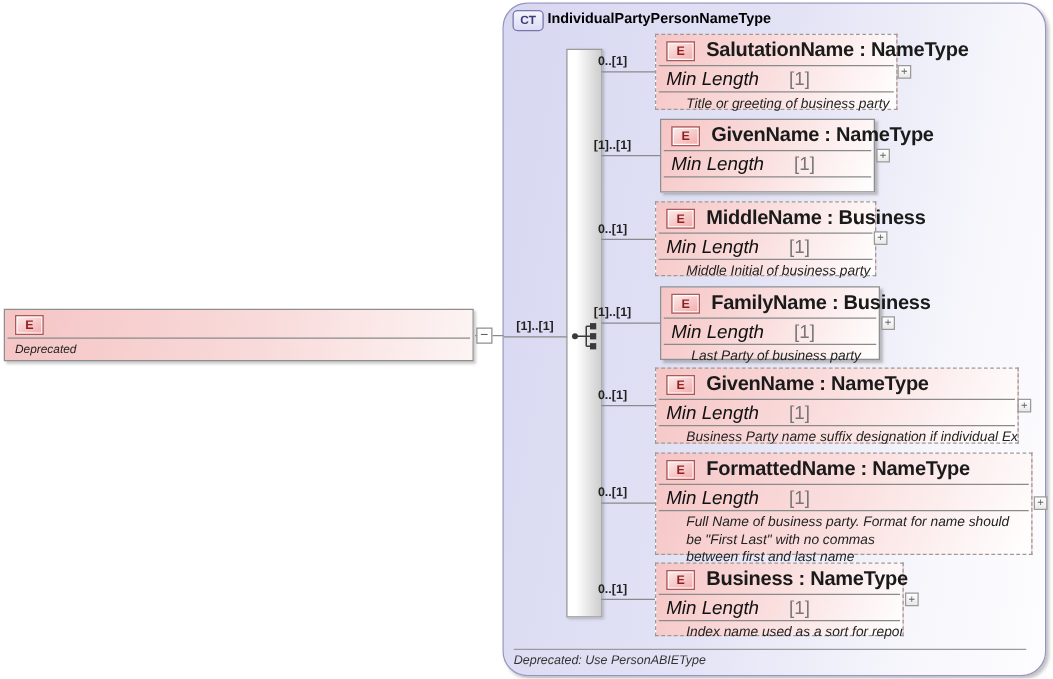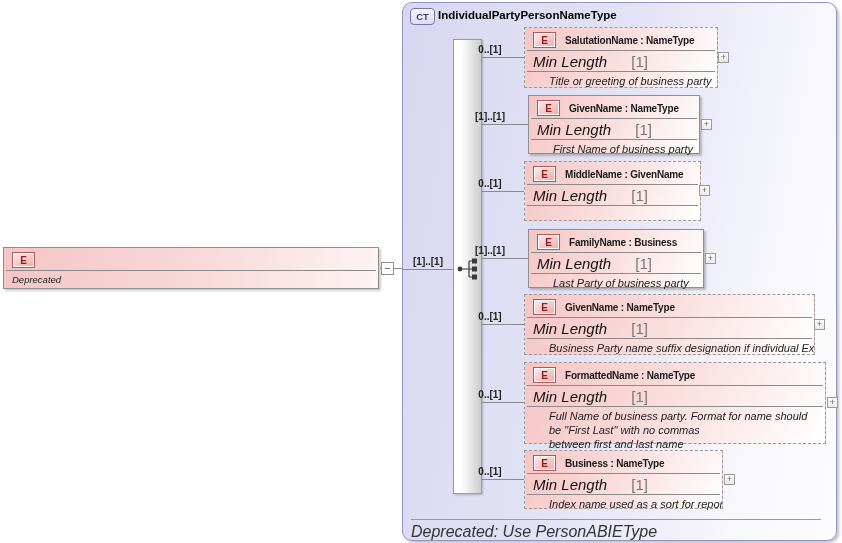--- a/index.html
+++ b/index.html
@@ -11,50 +11,50 @@
   
   .elem-box{position:absolute;box-sizing:border-box;
     background:linear-gradient(115deg,#f6c5c5 0%,#fadcdc 45%,#ffffff 100%);
     border:1px solid #8f8f8f;}
   .elem-box.dashed{border:1px dashed #9a9a9a;}
   .elem-box.solid{box-shadow:2px 2px 2px rgba(130,130,130,.5);}
   .title-row{display:flex;align-items:center;gap:9px;padding:4px 6px 2px 8px;}
   .e-badge{width:21px;height:14px;flex:0 0 auto;display:flex;align-items:center;justify-content:center;
     font-size:10px;font-weight:bold;color:#8d1f1f;border:1px solid #a95b5b;
     background:linear-gradient(150deg,#fdecec 0%,#f2a9a9 100%);box-shadow:inset 0 0 0 1px #fff;}
-  .elem-title{font-size:10px;font-weight:bold;color:#1a1a1a;letter-spacing:-0.2px;white-space:nowrap;}
+  .elem-title{font-size:16px;font-weight:bold;color:#1a1a1a;letter-spacing:-0.2px;white-space:nowrap;}
   .sep{height:1px;background:#8a8a8a;margin:0 2px;}
   .facet-row{display:flex;align-items:baseline;padding:2px 8px 1px 8px;font-size:15px;}
   .facet-name{font-style:italic;color:#111;}
   .facet-val{color:#777;margin-left:24px;}
   .desc{padding:3px 8px 2px 24px;font-size:11px;font-style:italic;color:#222;
         white-space:nowrap;overflow:hidden;line-height:1.25;}
   .desc.wrap{white-space:pre-line;}
 
   .card-label{position:absolute;font-size:10px;font-weight:bold;
     color:#222;text-align:center;white-space:nowrap;}
 
   .plus-box{position:absolute;width:11px;height:11px;box-sizing:border-box;border:1px solid #9a9a9a;
     background:linear-gradient(#ffffff,#e9e9e9);color:#666;font-size:9px;line-height:9px;text-align:center;}
   .minus-box{position:absolute;width:13px;height:13px;box-sizing:border-box;border:1px solid #8f8f8f;
     background:#ffffff;color:#555;font-size:11px;line-height:11px;text-align:center;}
 
   
   .ct-container{position:absolute;left:402px;top:2px;width:433px;height:537px;
-    border:1px solid #9595c3;border-radius:10px;
+    border:1px solid #9595c3;border-radius:20px;
     background:linear-gradient(100deg,#d7d7f1 0%,#e3e3f6 45%,#f7f7fc 80%,#fdfdff 100%);
     box-shadow:2px 2px 3px rgba(140,140,140,.55);}
   .ct-badge{position:absolute;left:7px;top:5px;width:23px;height:15px;border:1px solid #7777ad;border-radius:4px;
     background:linear-gradient(#f5f5fd,#dcdcf4);color:#3c3c7c;font-size:9.5px;font-weight:bold;
     display:flex;align-items:center;justify-content:center;}
   .ct-title{position:absolute;left:35px;top:6px;font-size:11.5px;font-weight:bold;color:#000;white-space:nowrap;}
   .seq-bar{position:absolute;left:50px;top:36px;width:29px;height:455px;box-sizing:border-box;
     border:1px solid #9b9b9b;background:linear-gradient(to right,#ffffff 25%,#cdcdcd 100%);
     box-shadow:1px 1px 2px rgba(120,120,120,.45);}
-  .footer-text{position:absolute;left:8px;top:520px;font-size:16px;font-style:italic;color:#333;white-space:nowrap;}
+  .footer-text{position:absolute;left:8px;top:520px;font-size:10px;font-style:italic;color:#333;white-space:nowrap;}
 
   
   .root-box{position:absolute;left:3px;top:247px;width:376px;height:42px;box-sizing:border-box;
     border:1px solid #8f8f8f;background:linear-gradient(100deg,#f5c5c5 0%,#f9dada 55%,#fdf4f4 100%);
     box-shadow:2px 2px 2px rgba(130,130,130,.4);}
   .root-box .elem-title{font-size:11px;}
   .root-annot{padding:3px 8px;font-size:9.5px;font-style:italic;color:#222;}
 </style>
 </head>
 <body>
@@ -123,35 +123,35 @@
       <div class="title-row">
           <span class="e-badge">E</span>
           <span class="elem-title">GivenName : NameType</span>
         </div>
       <div class="sep"></div>
       <div class="facet-row">
           <span class="facet-name">Min Length</span>
           <span class="facet-val">[1]</span>
         </div>
       <div class="sep"></div>
-      <div class="desc">First Name of business party</div>
     </div>
     <div class="plus-box" style="left:298px;top:116px;">+</div>
 
     <div class="elem-box dashed" style="left:121px;top:158px;width:177px;height:60px;">
       <div class="title-row">
           <span class="e-badge">E</span>
-          <span class="elem-title">MiddleName : GivenName</span>
-        </div>
-      <div class="sep"></div>
-      <div class="facet-row">
-          <span class="facet-name">Min Length</span>
-          <span class="facet-val">[1]</span>
-        </div>
-      <div class="sep"></div>
+          <span class="elem-title">MiddleName : Business</span>
+        </div>
+      <div class="sep"></div>
+      <div class="facet-row">
+          <span class="facet-name">Min Length</span>
+          <span class="facet-val">[1]</span>
+        </div>
+      <div class="sep"></div>
+      <div class="desc">Middle Initial of business party</div>
     </div>
     <div class="plus-box" style="left:296px;top:182px;">+</div>
 
     <div class="elem-box solid" style="left:125px;top:226px;width:176px;height:59px;">
       <div class="title-row">
           <span class="e-badge">E</span>
           <span class="elem-title">FamilyName : Business</span>
         </div>
       <div class="sep"></div>
       <div class="facet-row">

